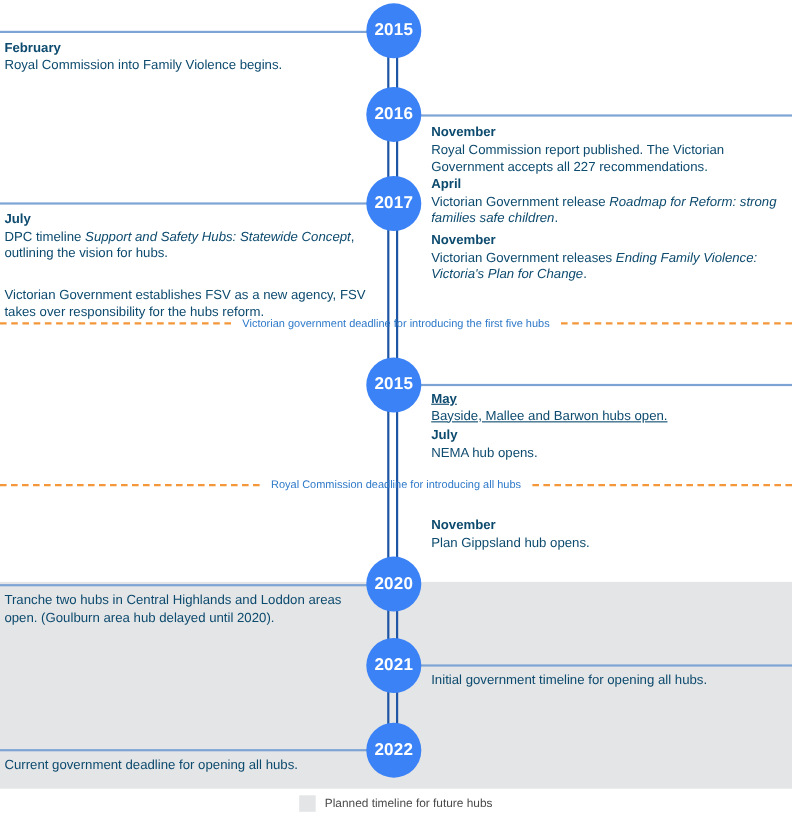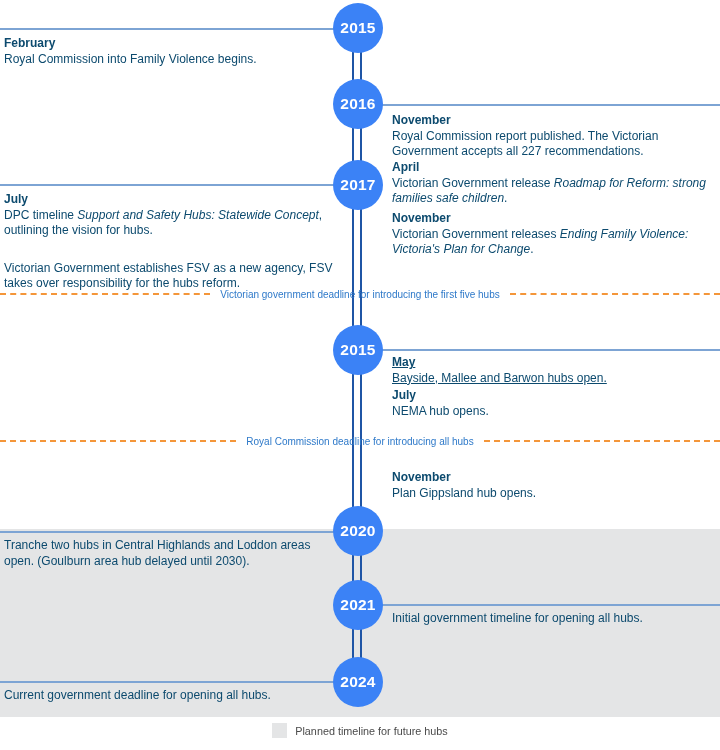--- a/index.html
+++ b/index.html
@@ -146,21 +146,21 @@
   <div class="leader" style="left:0px;   top:531px; width:336px;"></div>
   <div class="leader" style="left:382px; top:604px; width:338px;"></div>
   <div class="leader" style="left:0px;   top:681px; width:336px;"></div>
 
   <div class="year-node" style="left:333px; top:3px;">2015</div>
   <div class="year-node" style="left:333px; top:79px;">2016</div>
   <div class="year-node" style="left:333px; top:160px;">2017</div>
   <div class="year-node" style="left:333px; top:325px;">2015</div>
   <div class="year-node" style="left:333px; top:506px;">2020</div>
   <div class="year-node" style="left:333px; top:580px;">2021</div>
-  <div class="year-node" style="left:333px; top:657px;">2024</div>
+  <div class="year-node" style="left:333px; top:657px;">2022</div>
 
   <div class="block left-col" style="top:36px;">
     <p>
       <span class="month">February</span>
       <span>Royal Commission into Family Violence begins.</span>
     </p>
   </div>
 
   <div class="block right-col" style="top:113px;">
     <p>
@@ -216,21 +216,21 @@
   </div>
 
   <div class="block right-col" style="top:470px;">
     <p>
       <span class="month">November</span>
       <span>Plan Gippsland hub opens.</span>
     </p>
   </div>
 
   <div class="block left-col" style="top:538px; width:310px;">
-    <p>Tranche two hubs in Central Highlands and Loddon areas open. (Goulburn area hub delayed until 2030).</p>
+    <p>Tranche two hubs in Central Highlands and Loddon areas open. (Goulburn area hub delayed until 2020).</p>
   </div>
 
   <div class="block right-col" style="top:611px;">
     <p>Initial government timeline for opening all hubs.</p>
   </div>
 
   <div class="block left-col" style="top:688px;">
     <p>Current government deadline for opening all hubs.</p>
   </div>
 

